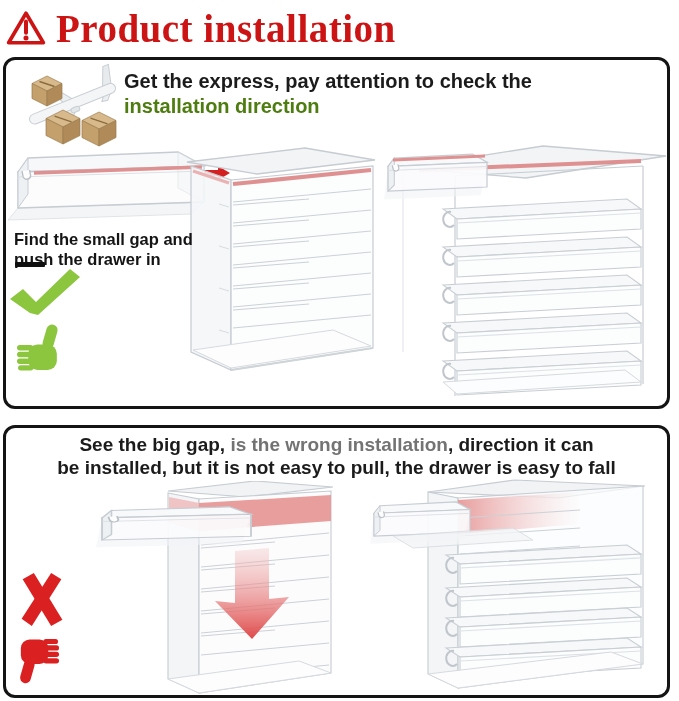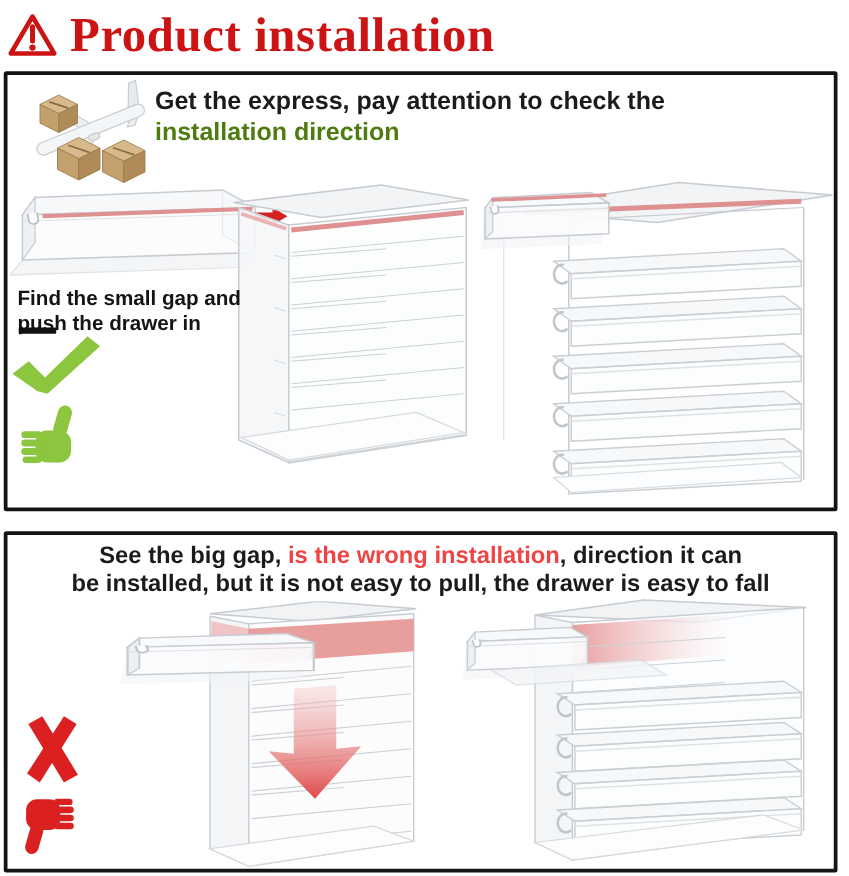--- a/index.html
+++ b/index.html
@@ -2,29 +2,29 @@
 <html><head>
 <meta charset="utf-8">
 <style>
   html,body{margin:0;padding:0;background:#ffffff;}
   body{width:679px;height:701px;position:relative;font-family:"Liberation Sans",sans-serif;overflow:hidden;}
   .abs{position:absolute;}
   
   .hdr{left:6px;top:2px;height:52px;display:flex;align-items:center;gap:10px;}
   .hdr-title{font-family:"Liberation Serif",serif;font-weight:bold;font-size:39px;color:#cd1414;letter-spacing:.5px;white-space:nowrap;}
   
-  .panel{left:3px;width:667px;border:3px solid #141414;border-radius:2px;box-sizing:border-box;background:#fff;}
+  .panel{left:3px;width:667px;border:3px solid #141414;border-radius:12px;box-sizing:border-box;background:#fff;}
   #panel1{top:57px;height:352px;}
   #panel2{top:425px;height:273px;}
   .headline{font-weight:bold;font-size:20px;line-height:25px;color:#1b1b1b;white-space:nowrap;}
   .headline .green{color:#4d7c0f;}
   .note{font-weight:bold;font-size:16.5px;line-height:20px;color:#141414;white-space:nowrap;}
   .dash{background:#101010;width:30px;height:5px;border-radius:1px;}
   .p2-headline{width:100%;text-align:center;font-weight:bold;font-size:19px;line-height:23px;color:#1b1b1b;white-space:nowrap;}
-  .p2-headline .red{color:#ef4444;margin-top:27px;}
+  .p2-headline .red{color:#737373;margin-top:27px;}
   svg{display:block;}
 </style>
 </head>
 <body>
 
 <svg width="0" height="0" style="position:absolute" aria-hidden="true">
   <defs>
     <linearGradient id="gradDown" x1="0" y1="0" x2="0" y2="1">
       <stop offset="0" stop-color="#f3c4c4" stop-opacity="0.35"></stop>
       <stop offset="1" stop-color="#df4a4a" stop-opacity="1"></stop>

